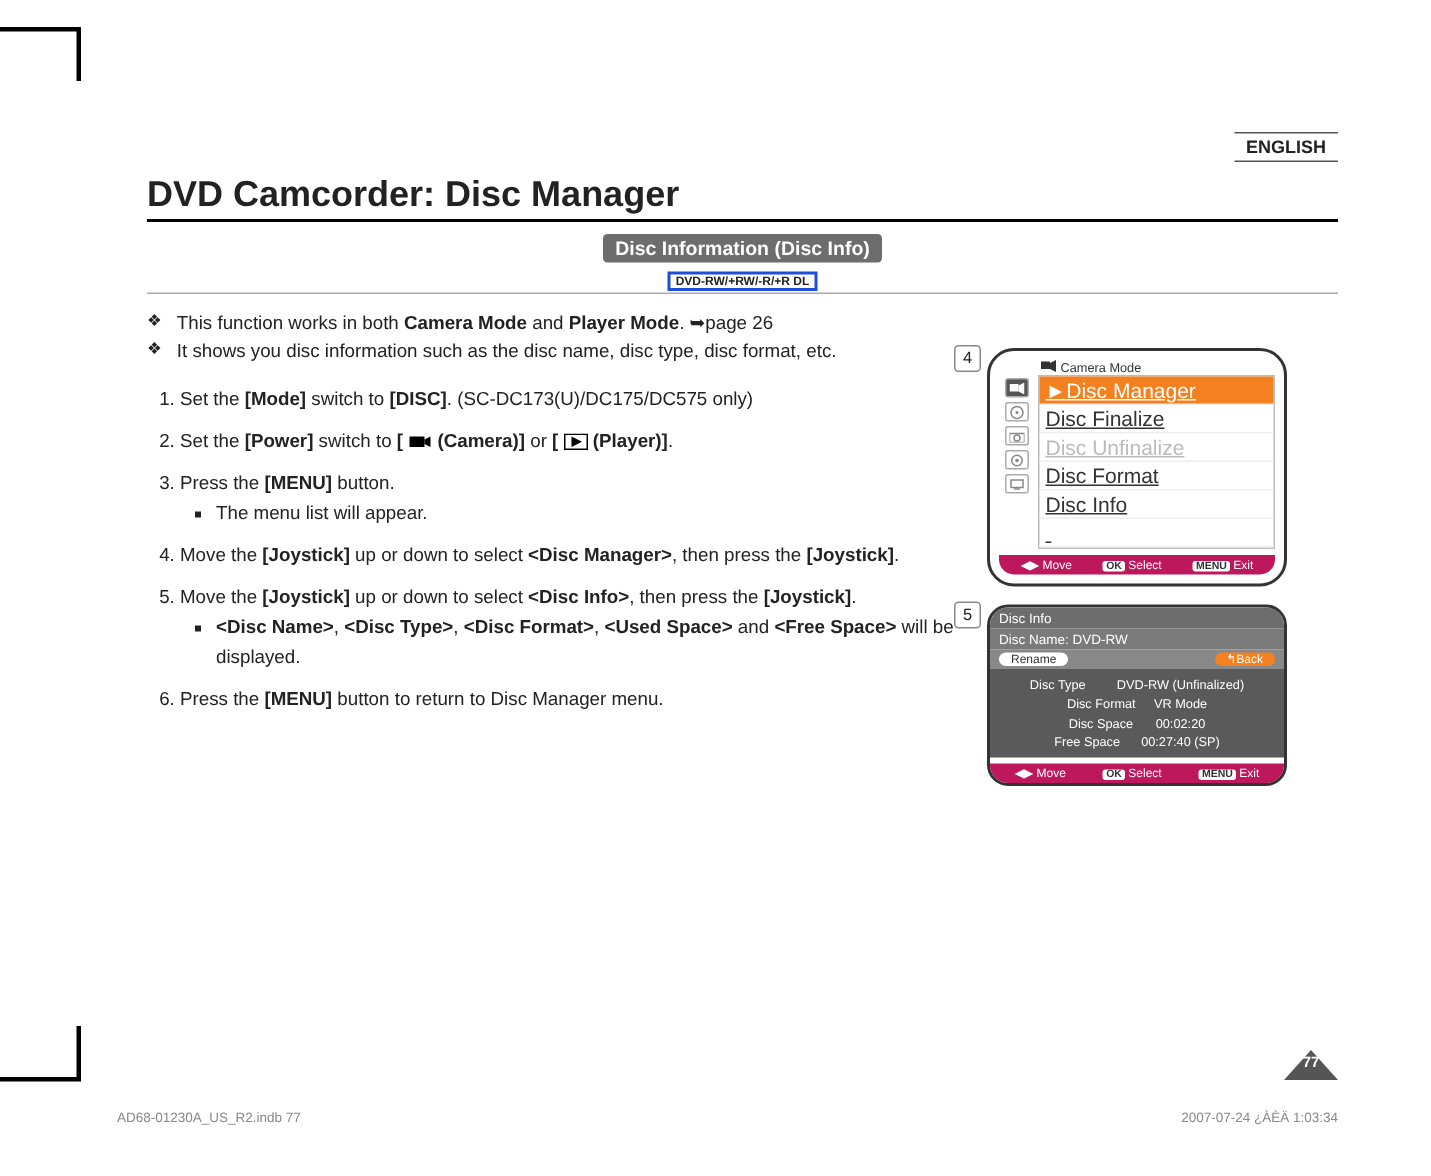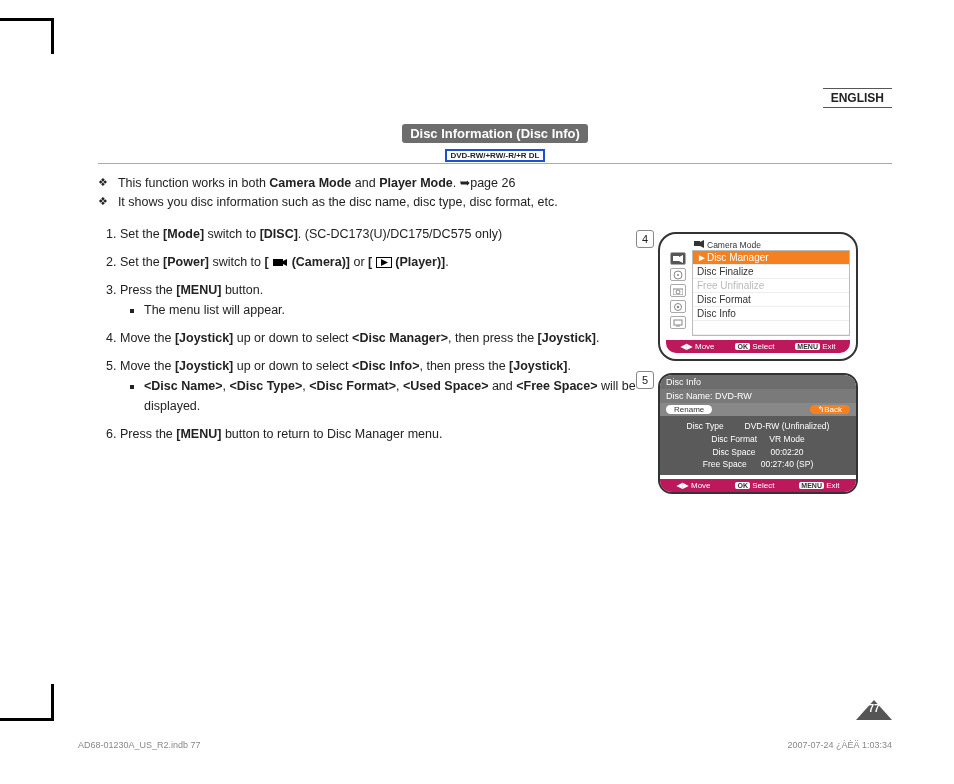--- a/index.html
+++ b/index.html
@@ -91,21 +91,21 @@
     width: 200px;
     border: 2px solid #333;
     border-radius: 18px;
     padding: 6px;
     background: #fff;
     font-size: 9px;
     color: #333;
   }
   .screen-head { display: flex; align-items: center; gap: 3px; padding-left: 28px; font-size: 8.5px; }
   .menu-list { margin-left: 26px; border: 1px solid #bbb; }
-  .menu-item { padding: 1px 4px; border-bottom: 1px solid #eee; font-size: 10px; }
+  .menu-item { padding: 1px 4px; border-bottom: 1px solid #eee; font-size: 14px; text-decoration: underline; }
   .menu-item.sel { background: #f58020; color: #fff; }
   .menu-item.dim { color: #bbb; }
   .icon-col {
     position: absolute; left: 10px; top: 18px; width: 20px;
     display: flex; flex-direction: column; gap: 3px;
   }
   .mini-icon { width: 16px; height: 13px; border: 1px solid #aaa; border-radius: 2px; display:flex; align-items:center; justify-content:center; }
   .mini-icon.sel { background:#555; }
   .footer-bar {
     background: #be185d; color: #fff; font-size: 8px;
@@ -139,20 +139,21 @@
 <body>
 
 <div class="crop-top"></div>
 <div class="crop-left"></div>
 <div class="crop-bot"></div>
 <div class="crop-bot-v"></div>
 
 <div class="lang-box">ENGLISH</div>
 
 <div class="page">
+  <div class="title">DVD Camcorder: Disc Manager</div>
 
   <div class="section-bar">
     <span class="section-pill">Disc Information (Disc Info)</span>
     <span class="section-badge">DVD-RW/+RW/-R/+R DL</span>
   </div>
 
   <div class="intro">
     <div class="intro-row">
       <span class="dia">❖</span>
       <span>
@@ -247,21 +248,21 @@
         <div class="screen-head">
           <span><svg width="10" height="8" viewBox="0 0 10 8">
                 <rect x="0" y="1" width="6" height="5" fill="#333"></rect>
                 <polygon points="6,2 10,0 10,8 6,6" fill="#333"></polygon>
               </svg></span>
           <span>Camera Mode</span>
         </div>
         <div class="menu-list">
           <div class="menu-item sel">►<span>Disc Manager</span></div>
           <div class="menu-item">Disc Finalize</div>
-          <div class="menu-item dim">Free Unfinalize</div>
+          <div class="menu-item dim">Disc Unfinalize</div>
           <div class="menu-item">Disc Format</div>
           <div class="menu-item">Disc Info</div>
           <div class="menu-item">&nbsp;</div>
         </div>
         <div class="footer-bar">
           <span>◀▶ <span>Move</span></span>
           <span><span class="ok-badge">OK</span> <span>Select</span></span>
           <span><span class="menu-badge">MENU</span> <span>Exit</span></span>
         </div>
       </div>

